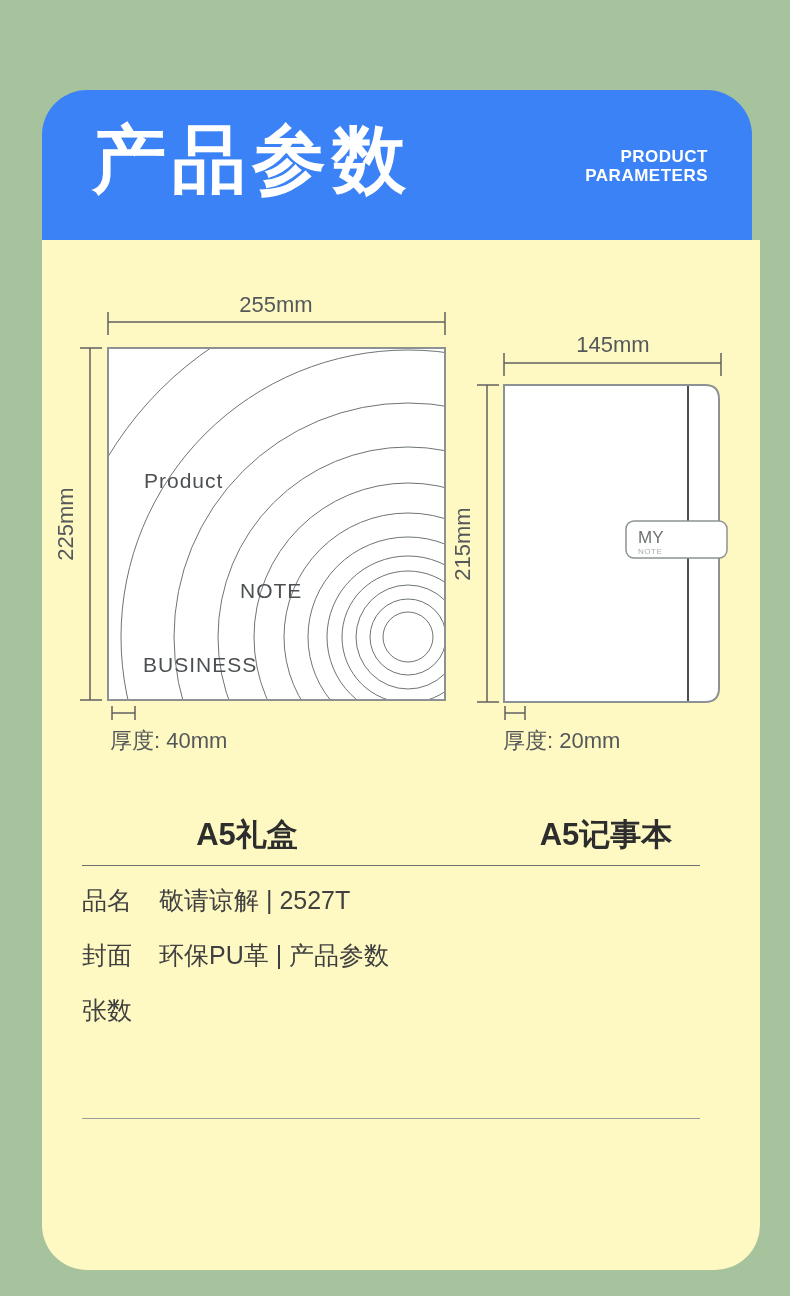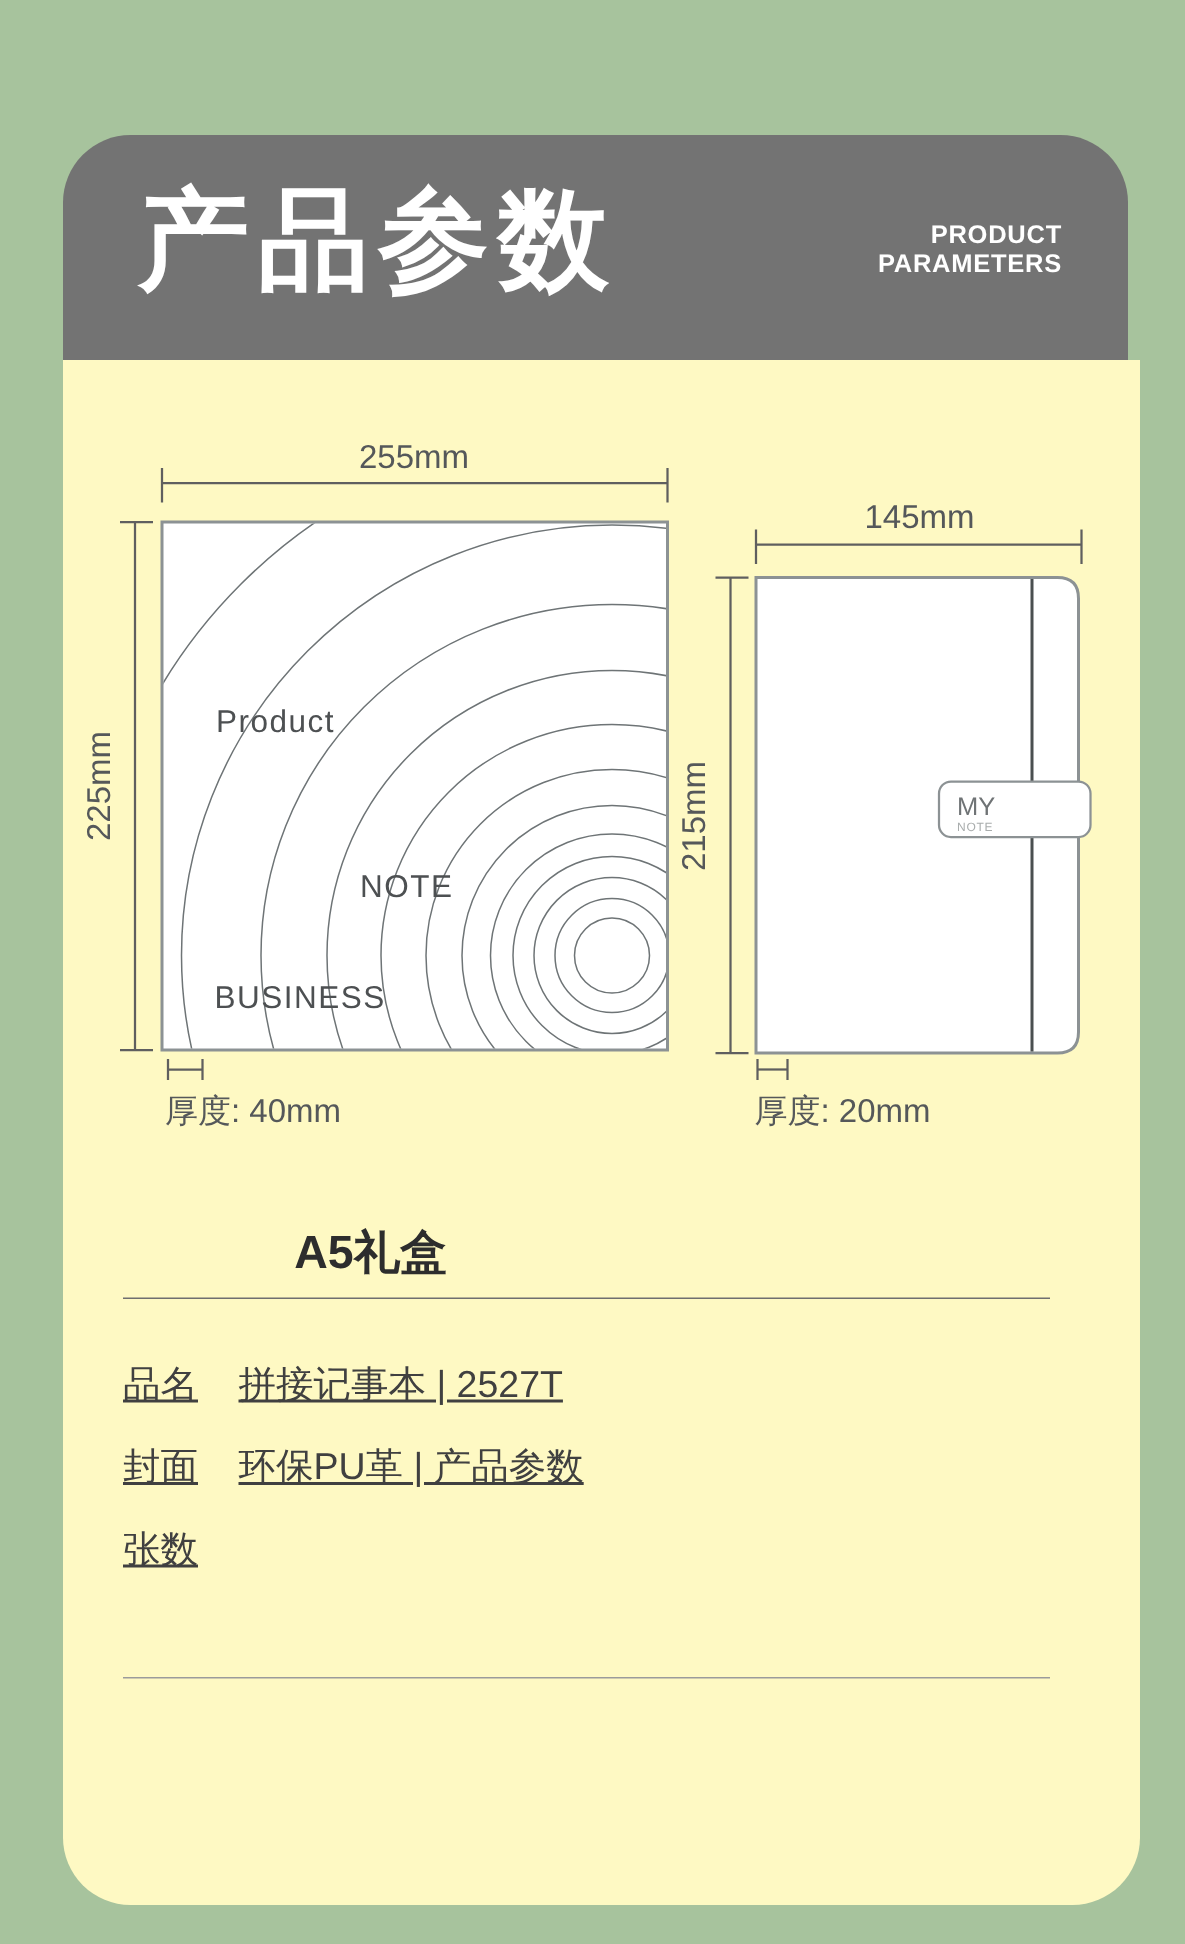--- a/index.html
+++ b/index.html
@@ -9,21 +9,21 @@
     position: relative;
     width: 790px; height: 1296px;
     background: #a7c39d;
     overflow: hidden;
   }
   
   .header-panel {
     position: absolute;
     left: 42px; top: 90px;
     width: 710px; height: 160px;
-    background: #737373;
+    background: #3b82f6;
     border-radius: 45px 45px 0 0;
   }
   .page-title {
     position: absolute;
     left: 50px; top: 28px;
     font-size: 74px;
     font-weight: 900;
     letter-spacing: 6px;
     color: #ffffff;
     line-height: 84px;
@@ -75,25 +75,24 @@
     position: absolute;
     left: 40px; top: 644px;
     width: 640px;
     display: flex;
   }
   .spec-col-left  { width: 383px; }
   .spec-col-right { width: 257px; }
   .spec-row {
     height: 55px;
     display: flex;
-    align-items: flex-end;
+    align-items: flex-start;
     font-size: 25px;
     color: #404040;
     white-space: nowrap;
-    text-decoration: underline;
   }
   .spec-label { width: 77px; flex: none; }
   .spec-col-right .spec-label { width: 75px; }
   .footnote {
     position: absolute;
     left: 40px; top: 895px;
     font-size: 22px;
     color: #8d8d8d;
     white-space: nowrap;
   }
@@ -194,28 +193,29 @@
         <g stroke="#5f5f5f" stroke-width="1.5">
           <line x1="463" y1="473" x2="483" y2="473"></line>
           <line x1="463" y1="466" x2="463" y2="480"></line>
           <line x1="483" y1="466" x2="483" y2="480"></line>
         </g>
         <text class="thickness-text" x="461" y="508">厚度: 20mm</text>
       </g>
     </svg>
 
     <div class="section-title" style="left:205px">A5礼盒</div>
+    <div class="section-title" style="left:564px">A5记事本</div>
 
     <div class="divider divider-1"></div>
 
     <div class="spec-table">
       <div class="spec-col-left">
         <div class="spec-row">
           <span class="spec-label">品名</span>
-          <span class="spec-value">拼接记事本 | 2527T</span>
+          <span class="spec-value">敬请谅解 | 2527T</span>
         </div>
         <div class="spec-row">
           <span class="spec-label">封面</span>
           <span class="spec-value">环保PU革 | 产品参数</span>
         </div>
         <div class="spec-row">
           <span class="spec-label">张数</span>
         </div>
       </div>
     </div>

